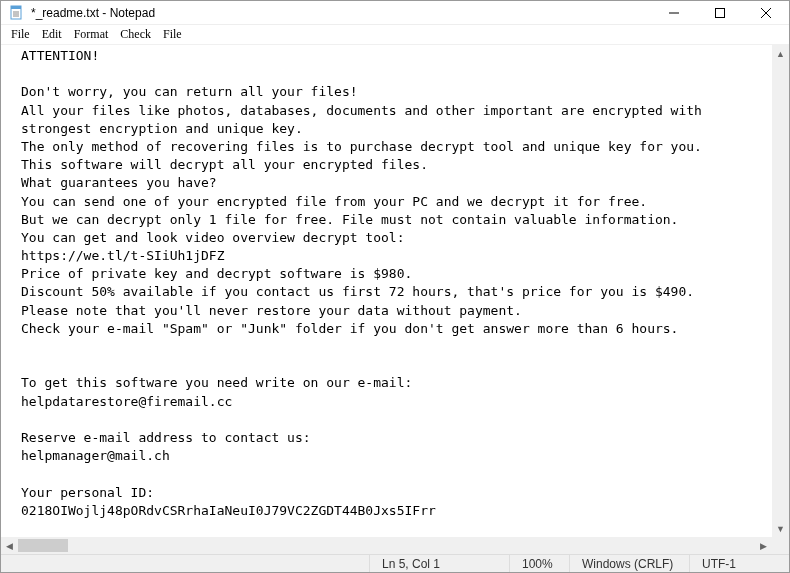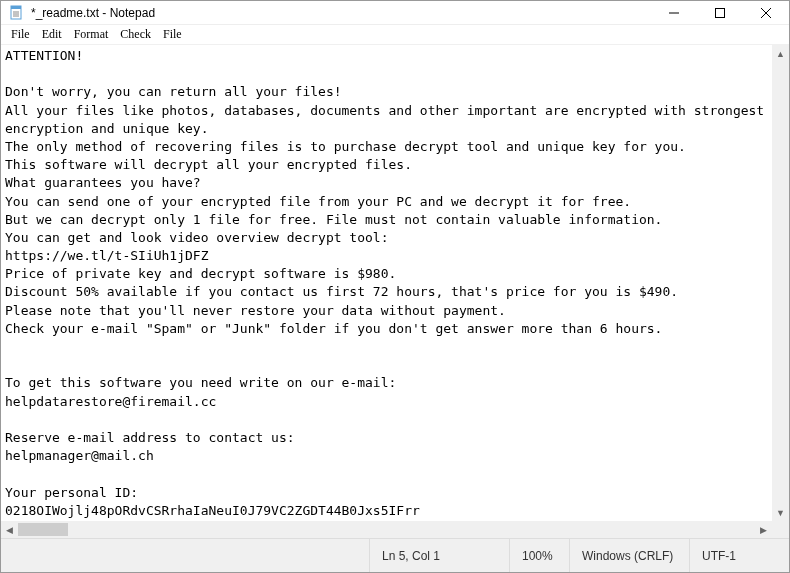--- a/index.html
+++ b/index.html
@@ -56,21 +56,21 @@
       font-family: Liberation Serif, serif;
     }
     .content-wrap {
       flex: 1;
       position: relative;
       overflow: hidden;
     }
     .editor {
       width: calc(100% - 17px);
       height: calc(100% - 17px);
-      padding: 2px 4px;
+      padding: 2px 20px;
       font-family: Consolas, monospace;
       font-size: 13px;
       line-height: 1.4;
       white-space: pre-wrap;
       word-wrap: break-word;
       overflow: hidden;
       color: #000;
     }
     .scrollbar-v {
       position: absolute;
@@ -99,21 +99,21 @@
     .scroll-track-h { flex: 1; background: #f0f0f0; position: relative; }
     .scroll-thumb-h {
       position: absolute; left: 0; top: 2px; height: 13px; width: 50px;
       background: #cdcdcd;
     }
     .scroll-corner {
       position: absolute; right: 0; bottom: 0;
       width: 17px; height: 17px; background: #f0f0f0;
     }
     .statusbar {
-      height: 34px;
+      height: 18px;
       background: #f0f0f0;
       border-top: 1px solid #ddd;
       display: flex;
       align-items: center;
       font-size: 12px;
       color: #333;
     }
     .status-cell {
       padding: 0 12px;
       border-left: 1px solid #ddd;

